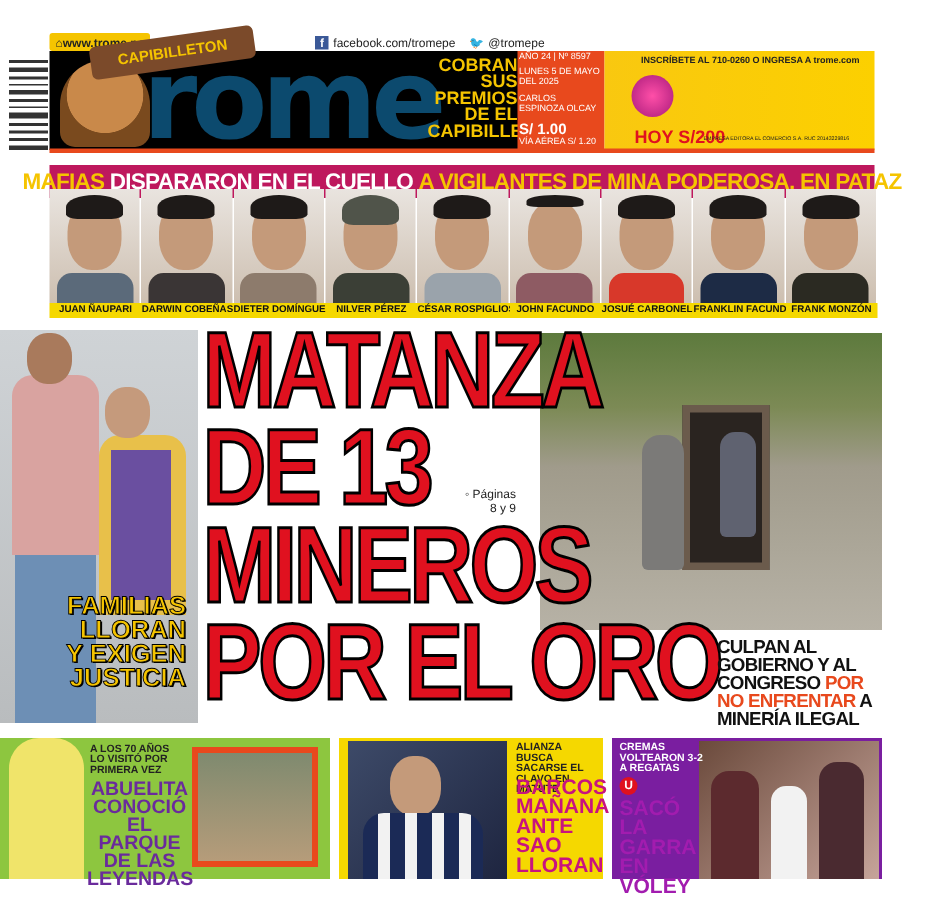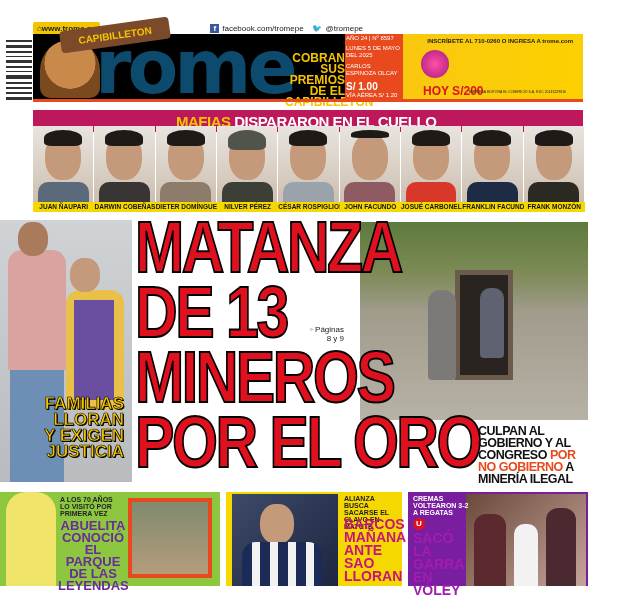--- a/index.html
+++ b/index.html
@@ -6,21 +6,21 @@
 body{width:617px;height:616px;background:#fff;font-family:"Liberation Sans",sans-serif;position:relative;overflow:hidden}
 .abs{position:absolute}
 .barcode{left:6px;top:40px;width:26px;height:60px;display:flex;flex-direction:column;justify-content:space-between}
 .barcode i{display:block;height:2px;background:#333}
 .topstrip{left:33px;top:22px;width:550px;height:12px;display:flex;align-items:center;font-size:8px;color:#222}
 .home-tag{background:#f5c400;padding:0 4px;height:12px;display:flex;align-items:center;font-weight:bold;font-size:8px;border-radius:2px}
 .masthead{left:33px;top:34px;width:357px;height:66px;background:#000}
 .logo{left:95px;top:30px;font-weight:900;font-size:74px;color:#0c4a6e;letter-spacing:-4px;font-family:"DejaVu Sans",sans-serif;line-height:74px}
 .mascot{left:40px;top:40px;width:60px;height:58px;border-radius:30px 30px 10px 10px;background:radial-gradient(circle at 50% 40%,#c9894a 0 55%,#7a4a1e 56%);}
 .capibanner{left:60px;top:24px;width:110px;height:22px;background:#7b4a2a;color:#f5c400;font-weight:900;font-size:10px;display:flex;align-items:center;justify-content:center;transform:rotate(-8deg);border-radius:4px}
-.promo{left:285px;top:34px;width:60px;height:66px;color:#f5c400;font-weight:900;font-size:12px;line-height:11px;text-align:right;padding-top:19px}
+.promo{left:285px;top:34px;width:60px;height:66px;color:#f5c400;font-weight:900;font-size:12px;line-height:11px;text-align:right;padding-top:4px}
 .edition{left:345px;top:34px;width:58px;height:66px;background:#e8491d;color:#fff;font-size:6px;line-height:7px;padding:1px}
 .yellowbox{left:403px;top:34px;width:180px;height:66px;background:linear-gradient(90deg,#f9c810,#fcd000);}
 .redline{left:33px;top:99px;width:550px;height:3px;background:#e8491d}
 .banner{left:33px;top:110px;width:550px;height:22px;background:#be185d;font-weight:900;font-size:15px;color:#fff;display:flex;align-items:center;justify-content:center;letter-spacing:-0.5px;white-space:nowrap}
 .y{color:#f5c400}
 .faces{left:33px;top:126px;width:552px;height:76px;display:flex}
 .face{flex:1;margin-right:1px;position:relative;background:linear-gradient(#e9e4df,#cdbfb0)}
 .face .head{position:absolute;left:50%;top:8px;width:36px;height:46px;margin-left:-18px;border-radius:45%;background:#c49a7a}
 .face .hair{position:absolute;left:50%;top:4px;width:38px;height:16px;margin-left:-19px;border-radius:50% 50% 20% 20%;background:#1e1a18}
 .face .body{position:absolute;left:8%;right:8%;bottom:0;height:20px;border-radius:10px 10px 0 0}
@@ -99,21 +99,21 @@
 </div>
 <div class="abs yellowbox">
   <div style="position:absolute;right:10px;top:4px;font-size:6px;font-weight:900;color:#222">INSCRÍBETE AL 710-0260 O INGRESA A trome.com</div>
   <div style="position:absolute;left:18px;top:16px;width:28px;height:28px;border-radius:50%;background:radial-gradient(#ff4fa8,#a81a7a)"></div>
   <div style="position:absolute;left:20px;top:50px;font-size:12px;font-weight:900;color:#e0111f">HOY S/200</div>
   <div style="position:absolute;left:66px;top:56px;font-size:3.5px;color:#222">EMPRESA EDITORA EL COMERCIO S.A. RUC 20143229816</div>
 </div>
 <div class="abs redline"></div>
 
 <div class="abs banner">
-  <span class="y">MAFIAS</span>&nbsp;<span>DISPARARON EN EL CUELLO</span>&nbsp;
+  <span class="y">MAFIAS</span>&nbsp;<span>DISPARARON EN EL CUELLO</span>&nbsp;<span class="y">A VIGILANTES DE MINA PODEROSA, EN PATAZ</span>
 </div>
 
 <div class="abs faces">
   <div class="face">
       <div class="body" style="background:#5b6a7a"></div>
       <div class="head"></div>
       <div class="hair"></div>
     </div>
   <div class="face">
       <div class="body" style="background:#3a3535"></div>
@@ -188,21 +188,21 @@
   <div>DE 13</div>
   <div>MINEROS</div>
   <div>POR EL ORO</div>
 </div>
 <div class="abs pages">
   <div><span>◦ </span><span>Páginas</span></div>
   <div>8 y 9</div>
 </div>
 <div class="abs culpan">
   <span>CULPAN AL GOBIERNO Y AL CONGRESO</span>
-  <span class="o">POR NO GOBIERNO</span>
+  <span class="o">POR NO ENFRENTAR</span>
   <span>A MINERÍA ILEGAL</span>
 </div>
 
 <div class="abs story s1">
   <div style="position:absolute;left:6px;top:0;width:50px;height:94px;background:#f0e46a;border-radius:20px 20px 0 0"></div>
 </div>
 <div class="abs s1photo"></div>
 <div class="abs s1kicker" style="width:60px">A LOS 70 AÑOS LO VISITÓ POR PRIMERA VEZ</div>
 <div class="abs s1head">ABUELITA CONOCIÓ EL PARQUE DE LAS LEYENDAS</div>
 

